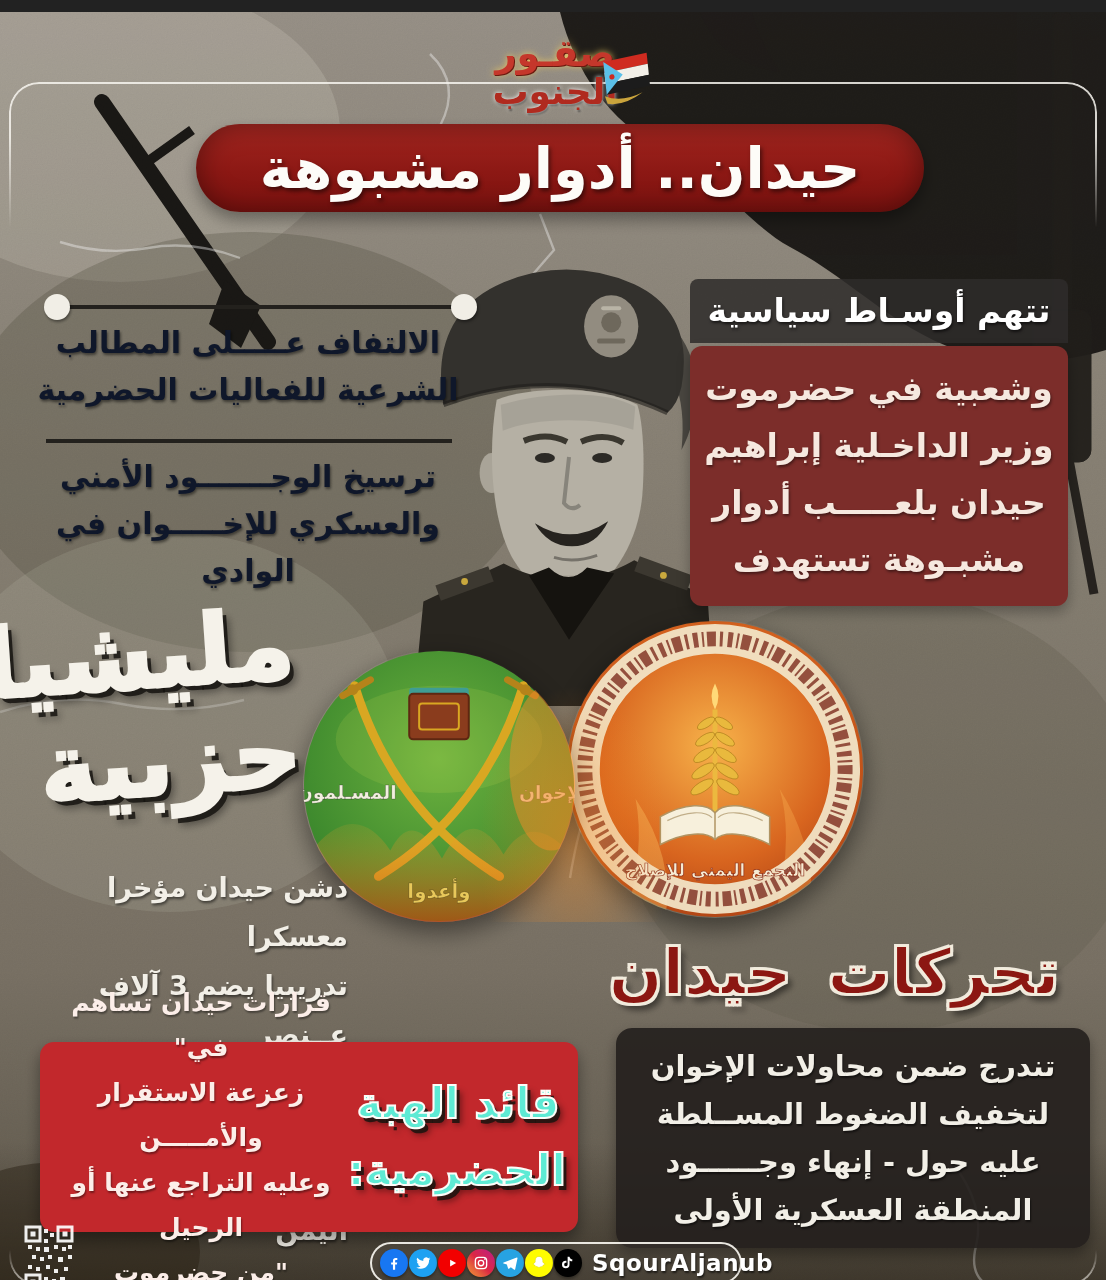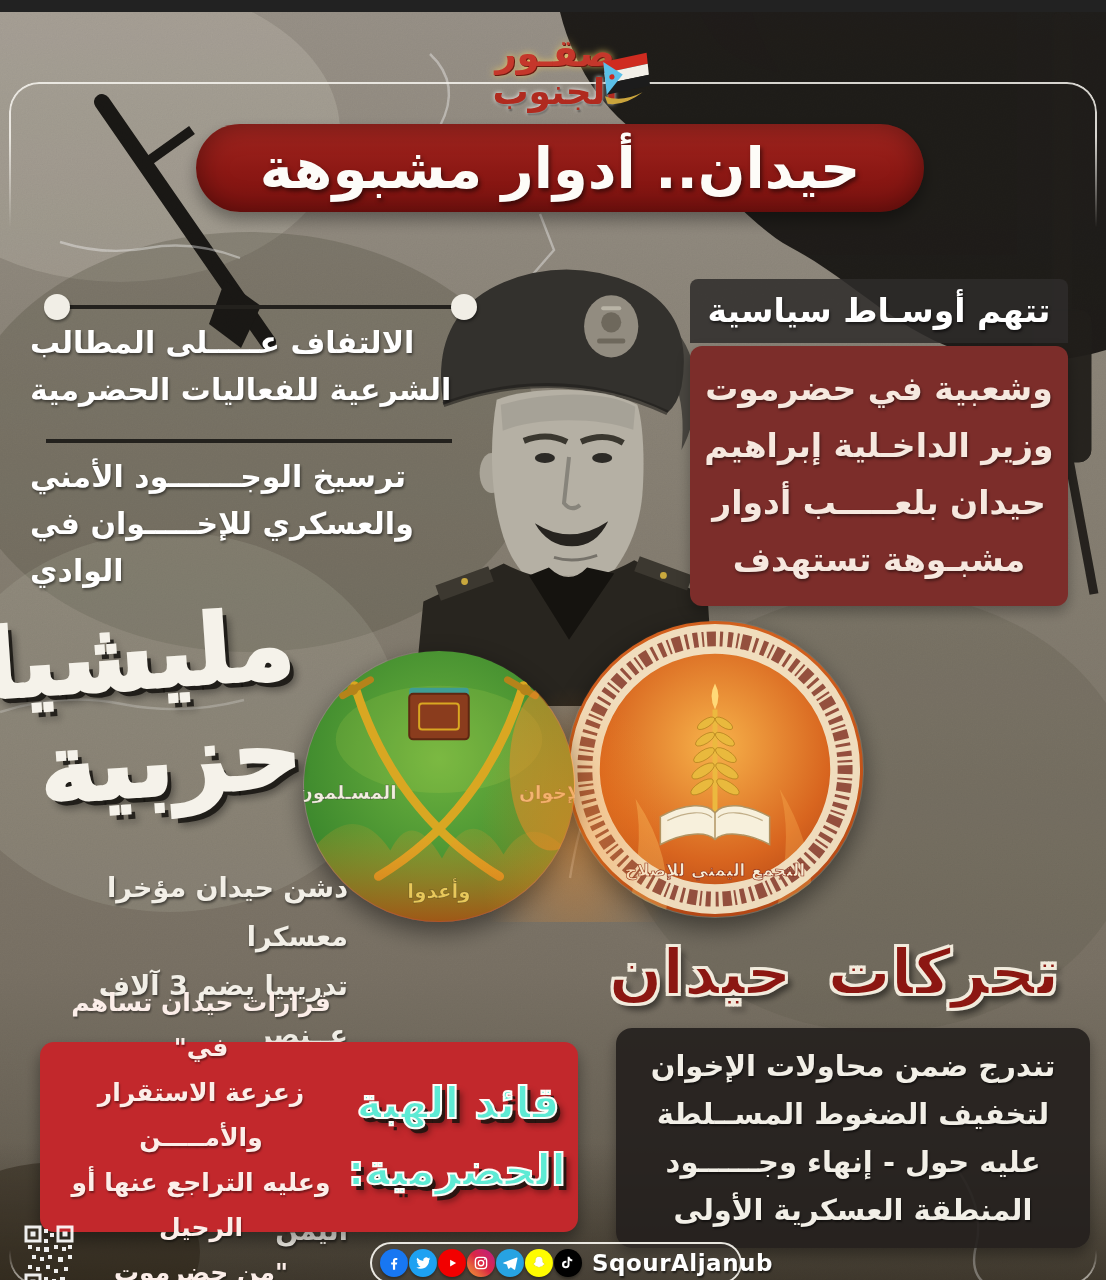--- a/index.html
+++ b/index.html
@@ -30,21 +30,21 @@
     background:linear-gradient(180deg,#a32620,#8c1814 55%,#7c120f);
     box-shadow:inset 0 0 28px rgba(0,0,0,.4),0 8px 16px rgba(0,0,0,.35);
     display:flex;align-items:center;justify-content:center;}
   .title-text{font-size:56px;font-weight:bold;color:#fdfcf8;direction:rtl;
     text-shadow:2px 3px 4px rgba(0,0,0,.5);}
   
   .rule{position:absolute;height:4px;background:#23211d;z-index:4;}
   .rule.dots::before,.rule.dots::after{content:"";position:absolute;top:-11px;width:26px;height:26px;
     border-radius:50%;background:#f1eee6;box-shadow:1px 2px 3px rgba(0,0,0,.4);}
   .rule.dots::before{left:-14px;} .rule.dots::after{right:-14px;}
-  .role-text{color:#ffffff;font-size:30px;line-height:47px;text-align:left;z-index:4;
+  .role-text{color:#0f172a;font-size:30px;line-height:47px;text-align:center;z-index:4;
     text-shadow:1px 2px 3px rgba(0,0,0,.5);}
   
   .accuse{left:690px;top:267px;width:378px;z-index:4;}
   .accuse-intro{height:64px;line-height:64px;background:rgba(46,44,42,.85);border-radius:8px 8px 0 0;
     text-align:center;font-size:33px;font-weight:bold;color:#ffffff;text-shadow:1px 2px 3px rgba(0,0,0,.6);}
   .accuse-body{margin-top:3px;background:#7c2d2a;border-radius:12px;padding:14px 8px 18px;
     text-align:center;font-size:33px;line-height:57px;color:#f6e8df;
     box-shadow:0 6px 14px rgba(0,0,0,.3);text-shadow:1px 2px 3px rgba(0,0,0,.45);}
   
   .portrait{left:408px;top:232px;width:312px;height:462px;z-index:2;}

